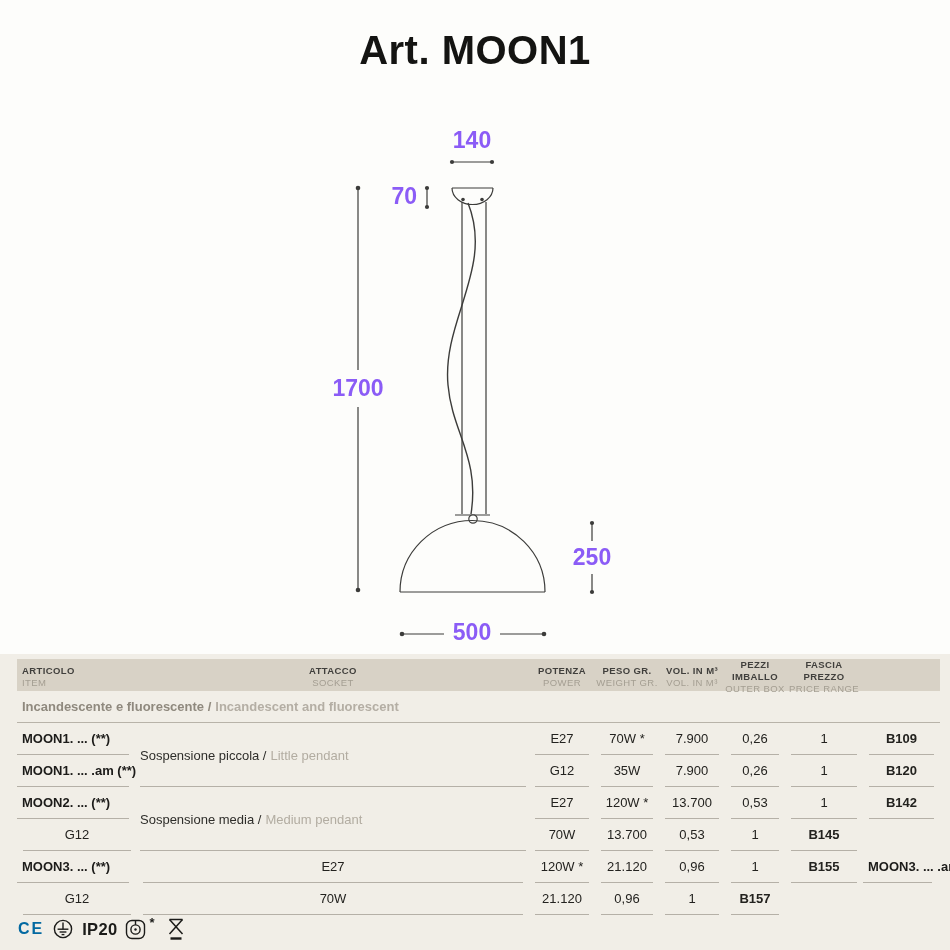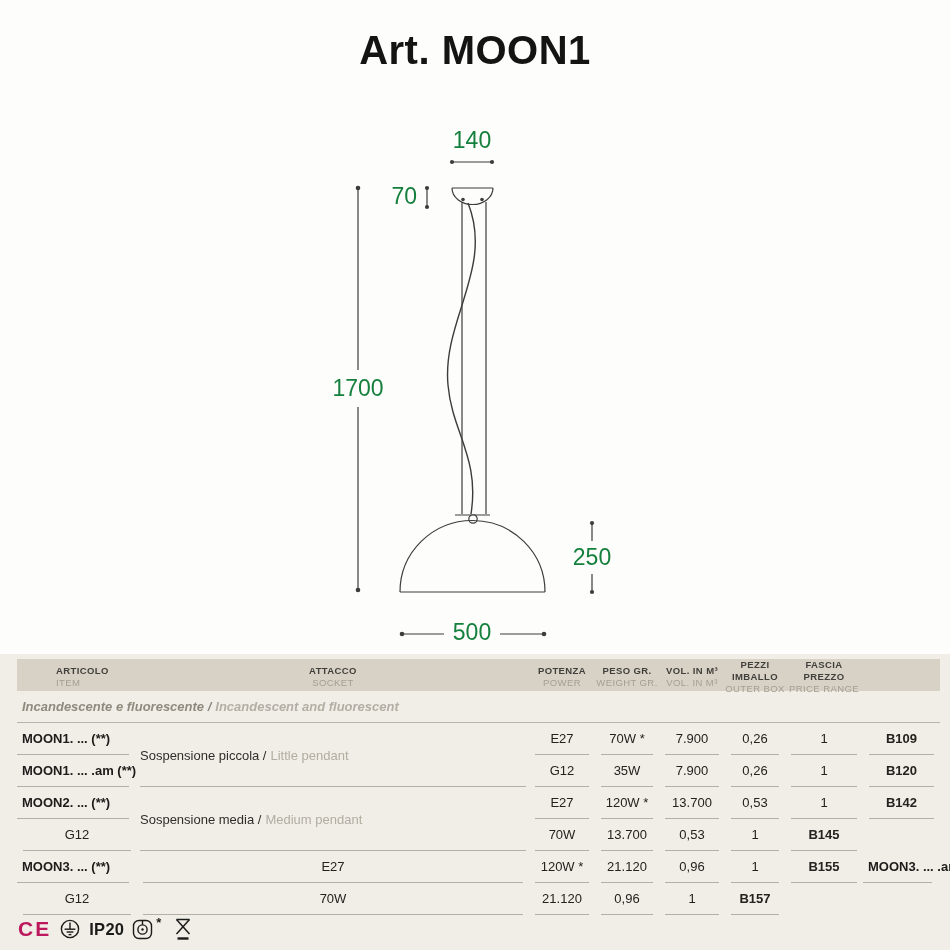--- a/index.html
+++ b/index.html
@@ -12,22 +12,23 @@
   
   .page-title{
     position:absolute;left:0;top:28px;width:950px;
     text-align:center;font-size:40px;font-weight:bold;color:#141412;
     letter-spacing:.5px;
   }
   
   .drawing{position:absolute;left:0;top:0;width:950px;height:655px;}
   .drawing svg{position:absolute;left:0;top:0;}
   .dim-label{
-    position:absolute;font-size:23px;color:#15803d;line-height:1;
+    position:absolute;font-size:23px;color:#8b5cf6;line-height:1;
     text-align:center;
+    font-weight:bold;
   }
   .dl-140{left:441px;top:129px;width:62px;}
   .dl-70{left:375px;top:185px;width:42px;text-align:right;}
   .dl-1700{left:318px;top:377px;width:80px;}
   .dl-250{left:561px;top:546px;width:62px;}
   .dl-500{left:441px;top:621px;width:62px;}
   
   .lower-section{
     position:absolute;left:0;top:654px;width:950px;height:296px;
     background:#f1eee7;
@@ -41,26 +42,26 @@
   .thead{
     background:#d8d2c6;height:32px;align-items:center;
   }
   .th{
     font-size:9.5px;letter-spacing:.4px;line-height:1.25;
     text-transform:uppercase;text-align:center;
   }
   .th .l1{display:block;font-weight:bold;color:#403f3c;}
   .th .l2{display:block;color:#a49e92;}
   .th.left{text-align:left;}
-  .th.c1{padding-left:5px;margin-left:34px;}
+  .th.c1{padding-left:5px;}
   .th.c2{padding-left:3px;}
   .section-row{
     height:31px;border-bottom:1px solid #b8b3a9;
     display:flex;align-items:center;padding-left:5px;
-    font-size:13px;font-weight:bold;font-style:italic;
+    font-size:13px;font-weight:bold;
   }
   .section-row .it{color:#8f897e;}
   .section-row .en{color:#b4aea4;margin-left:4px;}
   .group{grid-auto-rows:32px;}
   .cell{position:relative;font-size:13px;color:#23221f;}
   .cell.val{text-align:center;line-height:32px;}
   .cell.articolo{
     font-weight:bold;color:#1c1b19;line-height:32px;padding-left:5px;
     white-space:nowrap;
   }
@@ -75,21 +76,21 @@
     content:"";position:absolute;bottom:0;height:1px;background:#b5b0a7;
     left:6px;right:6px;
   }
   .cell.articolo.mid::after,.cell.articolo.end::after{left:0;right:8px;}
   .cell.desc.end::after{left:3px;right:3px;}
   
   .footer-icons{
     position:absolute;left:18px;top:915px;height:28px;
     display:flex;align-items:center;gap:8px;
   }
-  .ce-text{font-size:21px;font-weight:bold;letter-spacing:2px;color:#be185d;}
+  .ce-text{font-size:16px;font-weight:bold;letter-spacing:2px;color:#0369a1;}
   .ip-text{font-size:16.5px;font-weight:bold;color:#1b1b19;letter-spacing:.3px;}
   .ficon{display:block;}
   .asterisk-sup{font-size:13px;font-weight:bold;color:#1b1b19;
     position:relative;top:-7px;left:-5px;}
 </style>
 </head>
 <body>
 
 <div class="page-title">Art. MOON1</div>
 

